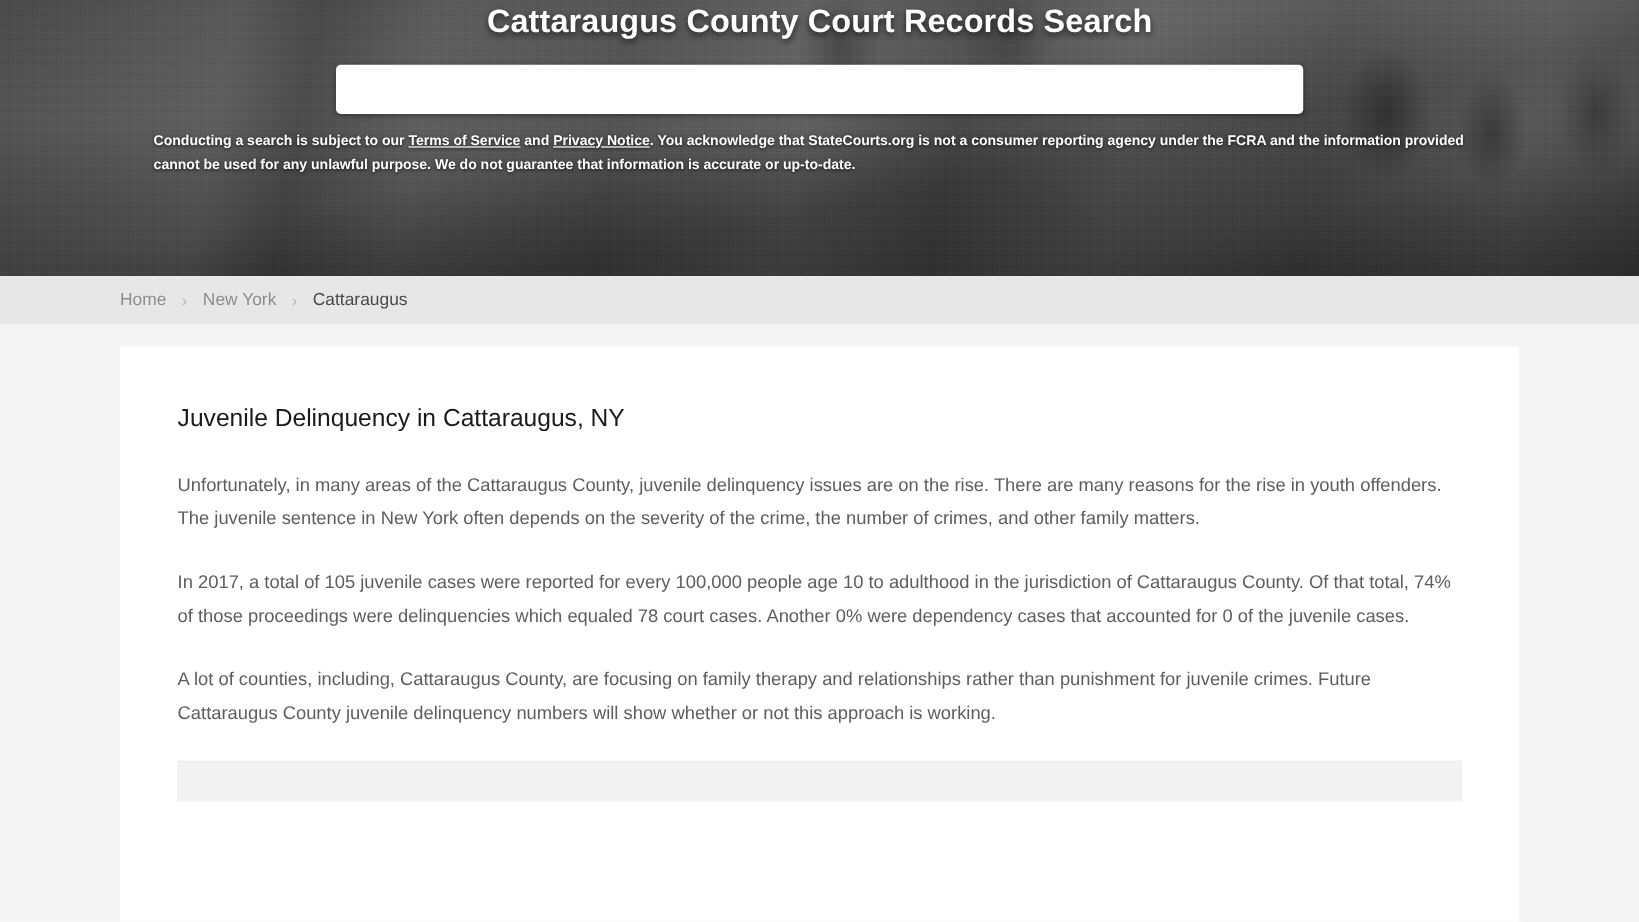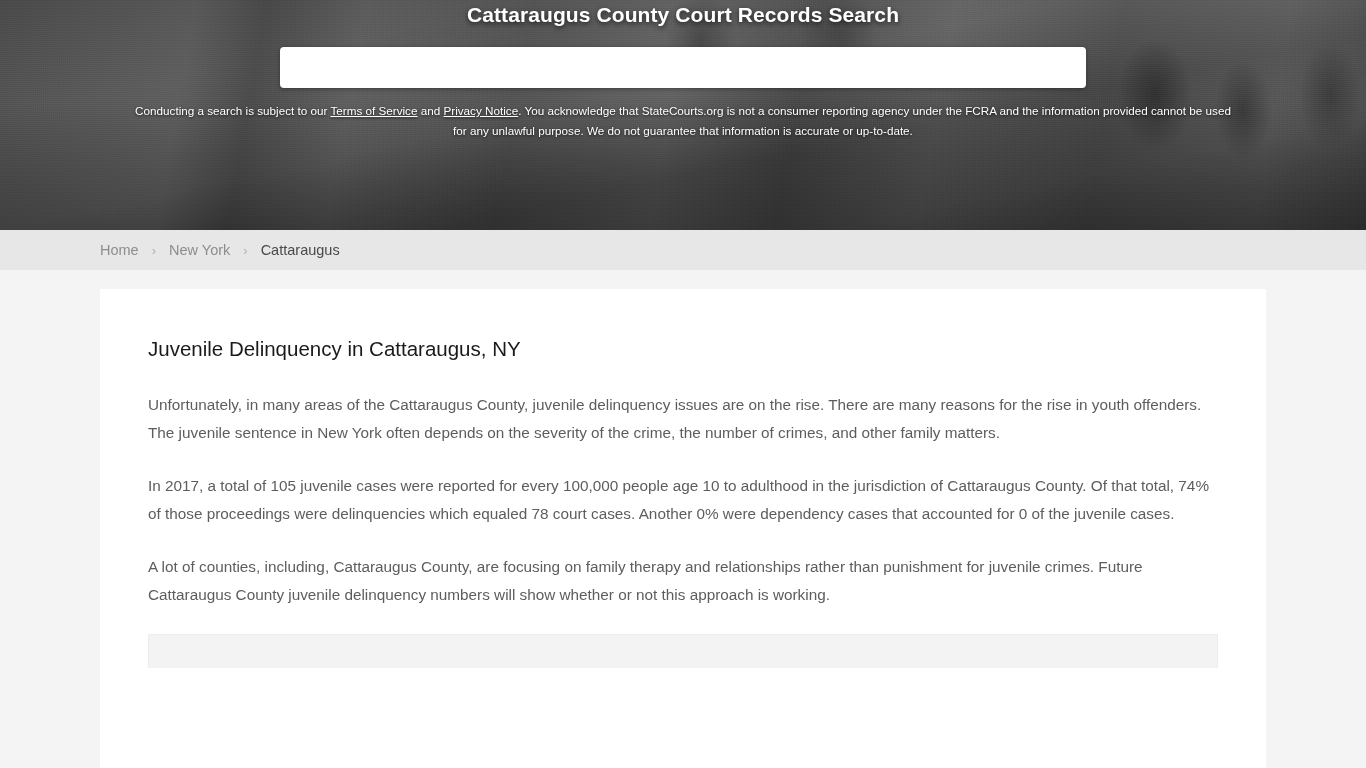--- a/index.html
+++ b/index.html
@@ -111,21 +111,21 @@
     letter-spacing: .9px;
     text-decoration: none;
     text-shadow: 0 1px 3px rgba(0,0,0,.6);
     white-space: nowrap;
   }
 
   
   .hero-title {
     text-align: center;
     color: #ffffff;
-    font-size: 21px;
+    font-size: 27px;
     font-weight: 700;
     letter-spacing: .1px;
     margin-top: 3px;
     text-shadow: 0 2px 5px rgba(0,0,0,.65);
   }
 
   
   .searchwrap {
     margin: 20px auto 0;
     width: 806px;
@@ -188,25 +188,25 @@
     cursor: pointer;
     display: flex;
     align-items: center;
     justify-content: center;
   }
 
   
   .disclaimer {
     width: 1110px;
     margin: 13px auto 0;
-    text-align: center;
+    text-align: left;
     color: #ffffff;
     font-size: 11.7px;
     line-height: 1.72;
-    font-weight: 400;
+    font-weight: 700;
     text-shadow: 0 1px 3px rgba(0,0,0,.75);
   }
   .disclaimer a { color: #ffffff; text-decoration: underline; }
 
   
   .crumbbar {
     height: 40px;
     background: #e7e7e7;
     display: flex;
     align-items: center;

